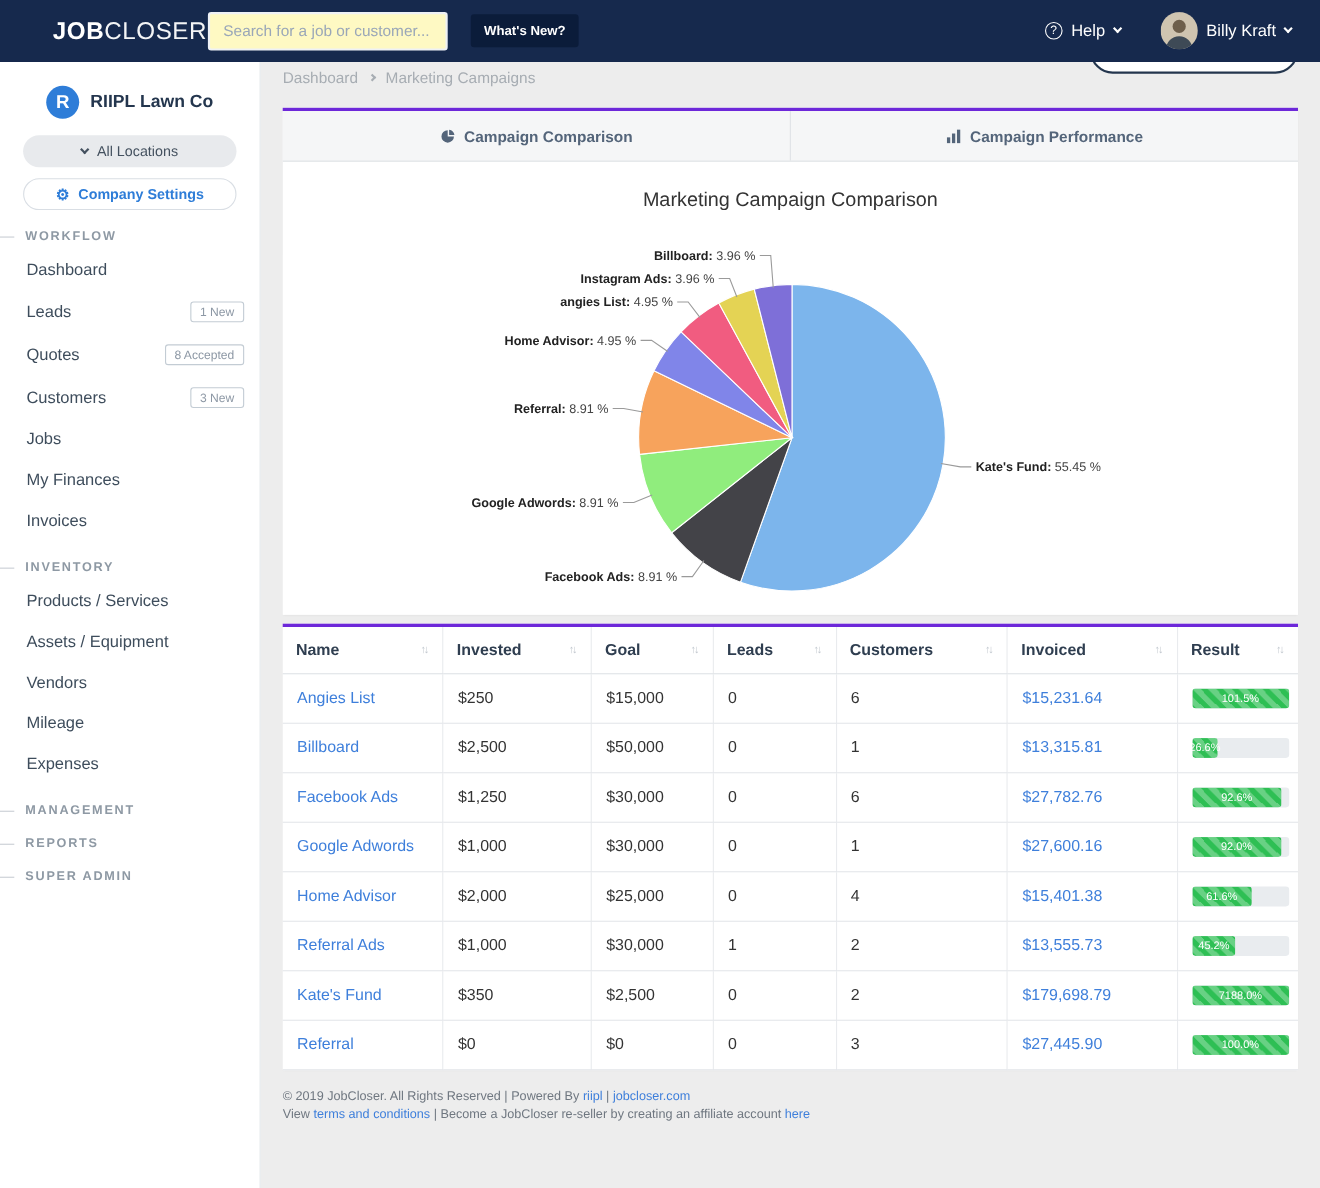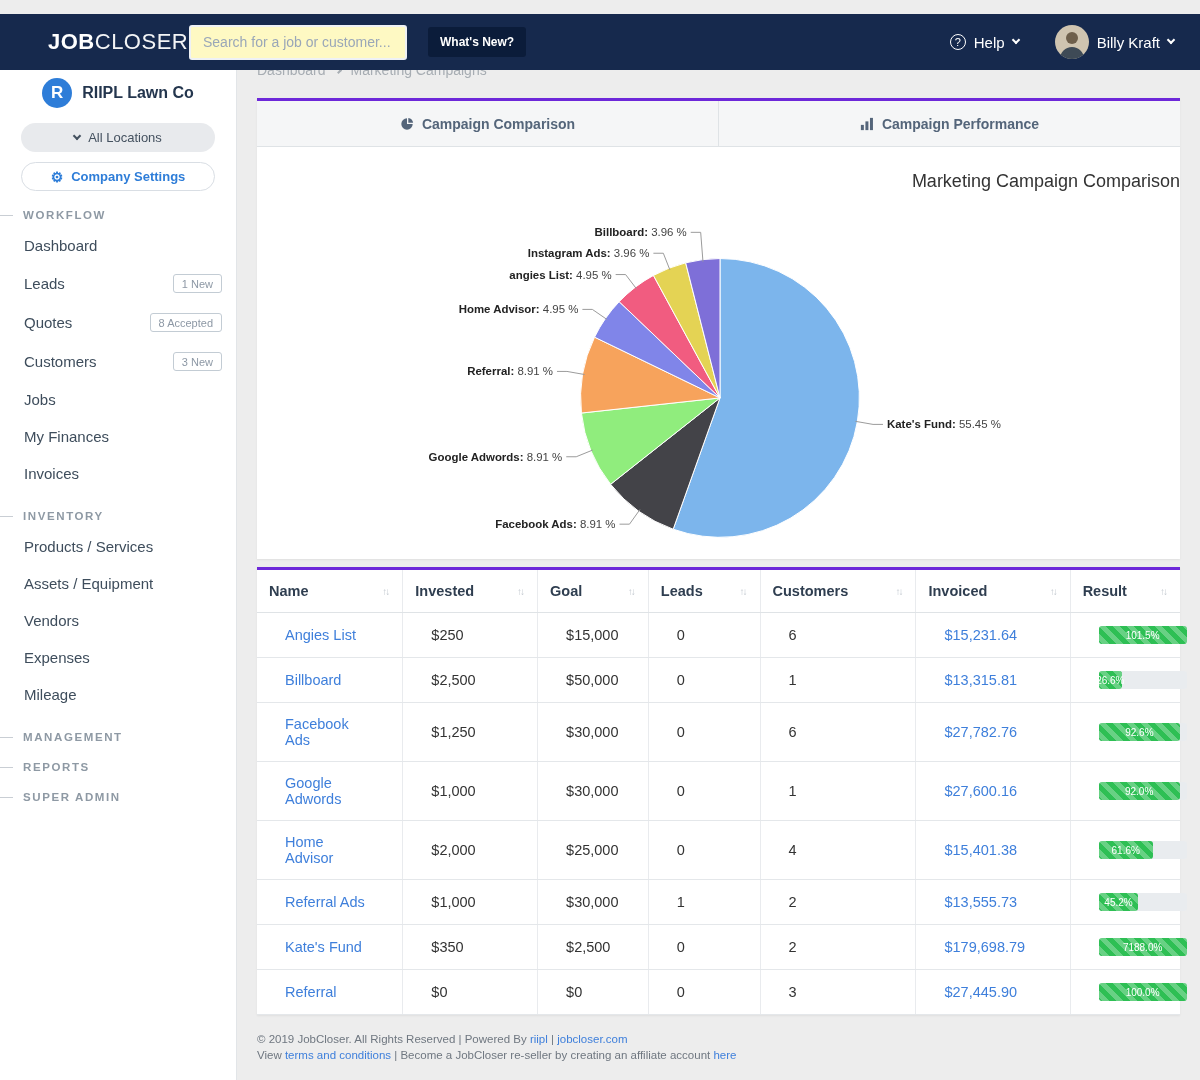--- a/index.html
+++ b/index.html
@@ -1,20 +1,20 @@
 <!DOCTYPE html>
 <html><head>
 <meta charset="utf-8">
 <style>
   *{box-sizing:border-box;}
   html,body{margin:0;padding:0;}
   body{width:1200px;height:1080px;font-family:"Liberation Sans",sans-serif;background:#ededed;overflow:hidden;}
 
   
-  .navbar{position:fixed;top:14px;left:0;right:0;height:56px;background:#16294d;display:flex;align-items:center;z-index:10;}
+  .navbar{position:fixed;top:0;left:0;right:0;height:56px;background:#16294d;display:flex;align-items:center;z-index:10;}
   .brand{width:189px;padding-left:48px;color:#fff;font-size:22px;letter-spacing:.5px;cursor:pointer;white-space:nowrap;}
   .brand-bold{font-weight:800;}
   .brand-light{font-weight:300;opacity:.95;}
   .search{width:218px;height:35px;border:2px solid #eef1f5;border-radius:3px;padding:0 12px;font-size:14px;color:#333;background:#fef9c3;font-family:inherit;}
   .search::placeholder{color:#9aa7b8;}
   .whats-new{margin-left:21px;background:#0b1c3a;color:#fff;border:none;border-radius:3px;font-size:12px;font-weight:700;padding:8px 12px;cursor:pointer;font-family:inherit;}
   .nav-right{margin-left:auto;display:flex;align-items:center;gap:36px;padding-right:26px;color:#fff;font-size:15px;}
   .help,.user{display:flex;align-items:center;gap:8px;cursor:pointer;}
   .qmark{width:16px;height:16px;border:1px solid #fff;border-radius:50%;font-size:11px;display:flex;align-items:center;justify-content:center;}
   .avatar{width:34px;height:34px;border-radius:50%;overflow:hidden;display:block;}
@@ -45,39 +45,39 @@
   .crumb{cursor:pointer;}
   .add-btn{background:#fff;border:2px solid #24364e;color:#24364e;border-radius:21px;height:41px;padding:0 26px;font-size:15px;font-weight:500;cursor:pointer;font-family:inherit;}
 
   .card{background:#fff;border-top:3px solid #6d28d9;box-shadow:0 1px 2px rgba(0,0,0,.06);}
   .chart-card{margin-top:20px;}
   .tabs{display:flex;height:46px;border-bottom:1px solid #dfe3e6;background:#f5f6f7;}
   .tab{flex:1;display:flex;align-items:center;justify-content:center;gap:8px;font-size:14px;font-weight:600;color:#54657a;cursor:pointer;}
   .tab + .tab{border-left:1px solid #dfe3e6;}
   .tab svg{display:block;}
   .chart-area{position:relative;height:412px;}
-  .chart-title{text-align:right;padding-top:24px;font-size:18px;color:#333;}
+  .chart-title{text-align:center;padding-top:24px;font-size:18px;color:#333;}
   #pie-svg{position:absolute;left:0;top:56px;width:100%;height:352px;}
   .pie-label{font-size:11.5px;fill:#444;}
   .pie-label .nm{font-weight:700;fill:#222;}
 
   
   .table-card{margin-top:8px;}
   table{width:100%;border-collapse:collapse;font-size:14.5px;table-layout:fixed;}
   th:nth-child(1){width:15.8%}
   th:nth-child(2){width:14.6%}
   th:nth-child(3){width:12%}
   th:nth-child(4){width:12.1%}
   th:nth-child(5){width:16.9%}
   th:nth-child(6){width:16.7%}
   th:nth-child(7){width:11.9%}
   th{text-align:left;padding:13px 12px;color:#2f3e50;font-size:14.5px;border-bottom:1px solid #dfe3e6;font-weight:700;}
   .th-wrap{display:flex;align-items:center;justify-content:space-between;}
   .sort-icon{color:#c2c8cf;font-size:10px;letter-spacing:-2px;cursor:pointer;padding-right:2px;}
-  td{padding:13px 28px;border-bottom:1px solid #e4e7ea;color:#333;}
+  td{padding:13px 13px;border-bottom:1px solid #e4e7ea;color:#333;}
   th:not(:last-child),td:not(:last-child){border-right:1px solid #e9ebee;}
   .cell-link{color:#3e7fdb;text-decoration:none;cursor:pointer;}
   .progress{width:88px;height:18px;background:#e9ecef;border-radius:3px;position:relative;}
   .bar{height:100%;border-radius:3px;background-color:#2ebf54;
        background-image:linear-gradient(45deg,rgba(255,255,255,.28) 25%,transparent 25%,transparent 50%,rgba(255,255,255,.28) 50%,rgba(255,255,255,.28) 75%,transparent 75%,transparent);
        background-size:14px 14px;display:flex;align-items:center;justify-content:center;}
   .bar-label{color:#fff;font-size:10px;white-space:nowrap;}
 
   .footer{margin-top:16px;font-size:11.5px;color:#6f7780;line-height:16px;padding-bottom:10px;}
   .footer a{color:#3e7fdb;text-decoration:none;cursor:pointer;}
@@ -158,24 +158,24 @@
       <div class="nav-item">
         <span>Products / Services</span>
       </div>
       <div class="nav-item">
         <span>Assets / Equipment</span>
       </div>
       <div class="nav-item">
         <span>Vendors</span>
       </div>
       <div class="nav-item">
+        <span>Mileage</span>
+      </div>
+      <div class="nav-item">
         <span>Expenses</span>
-      </div>
-      <div class="nav-item">
-        <span>Mileage</span>
       </div>
       <div class="nav-section">
         <span class="dash"></span>
         <span>MANAGEMENT</span>
       </div>
       <div class="nav-section">
         <span class="dash"></span>
         <span>REPORTS</span>
       </div>
       <div class="nav-section">

